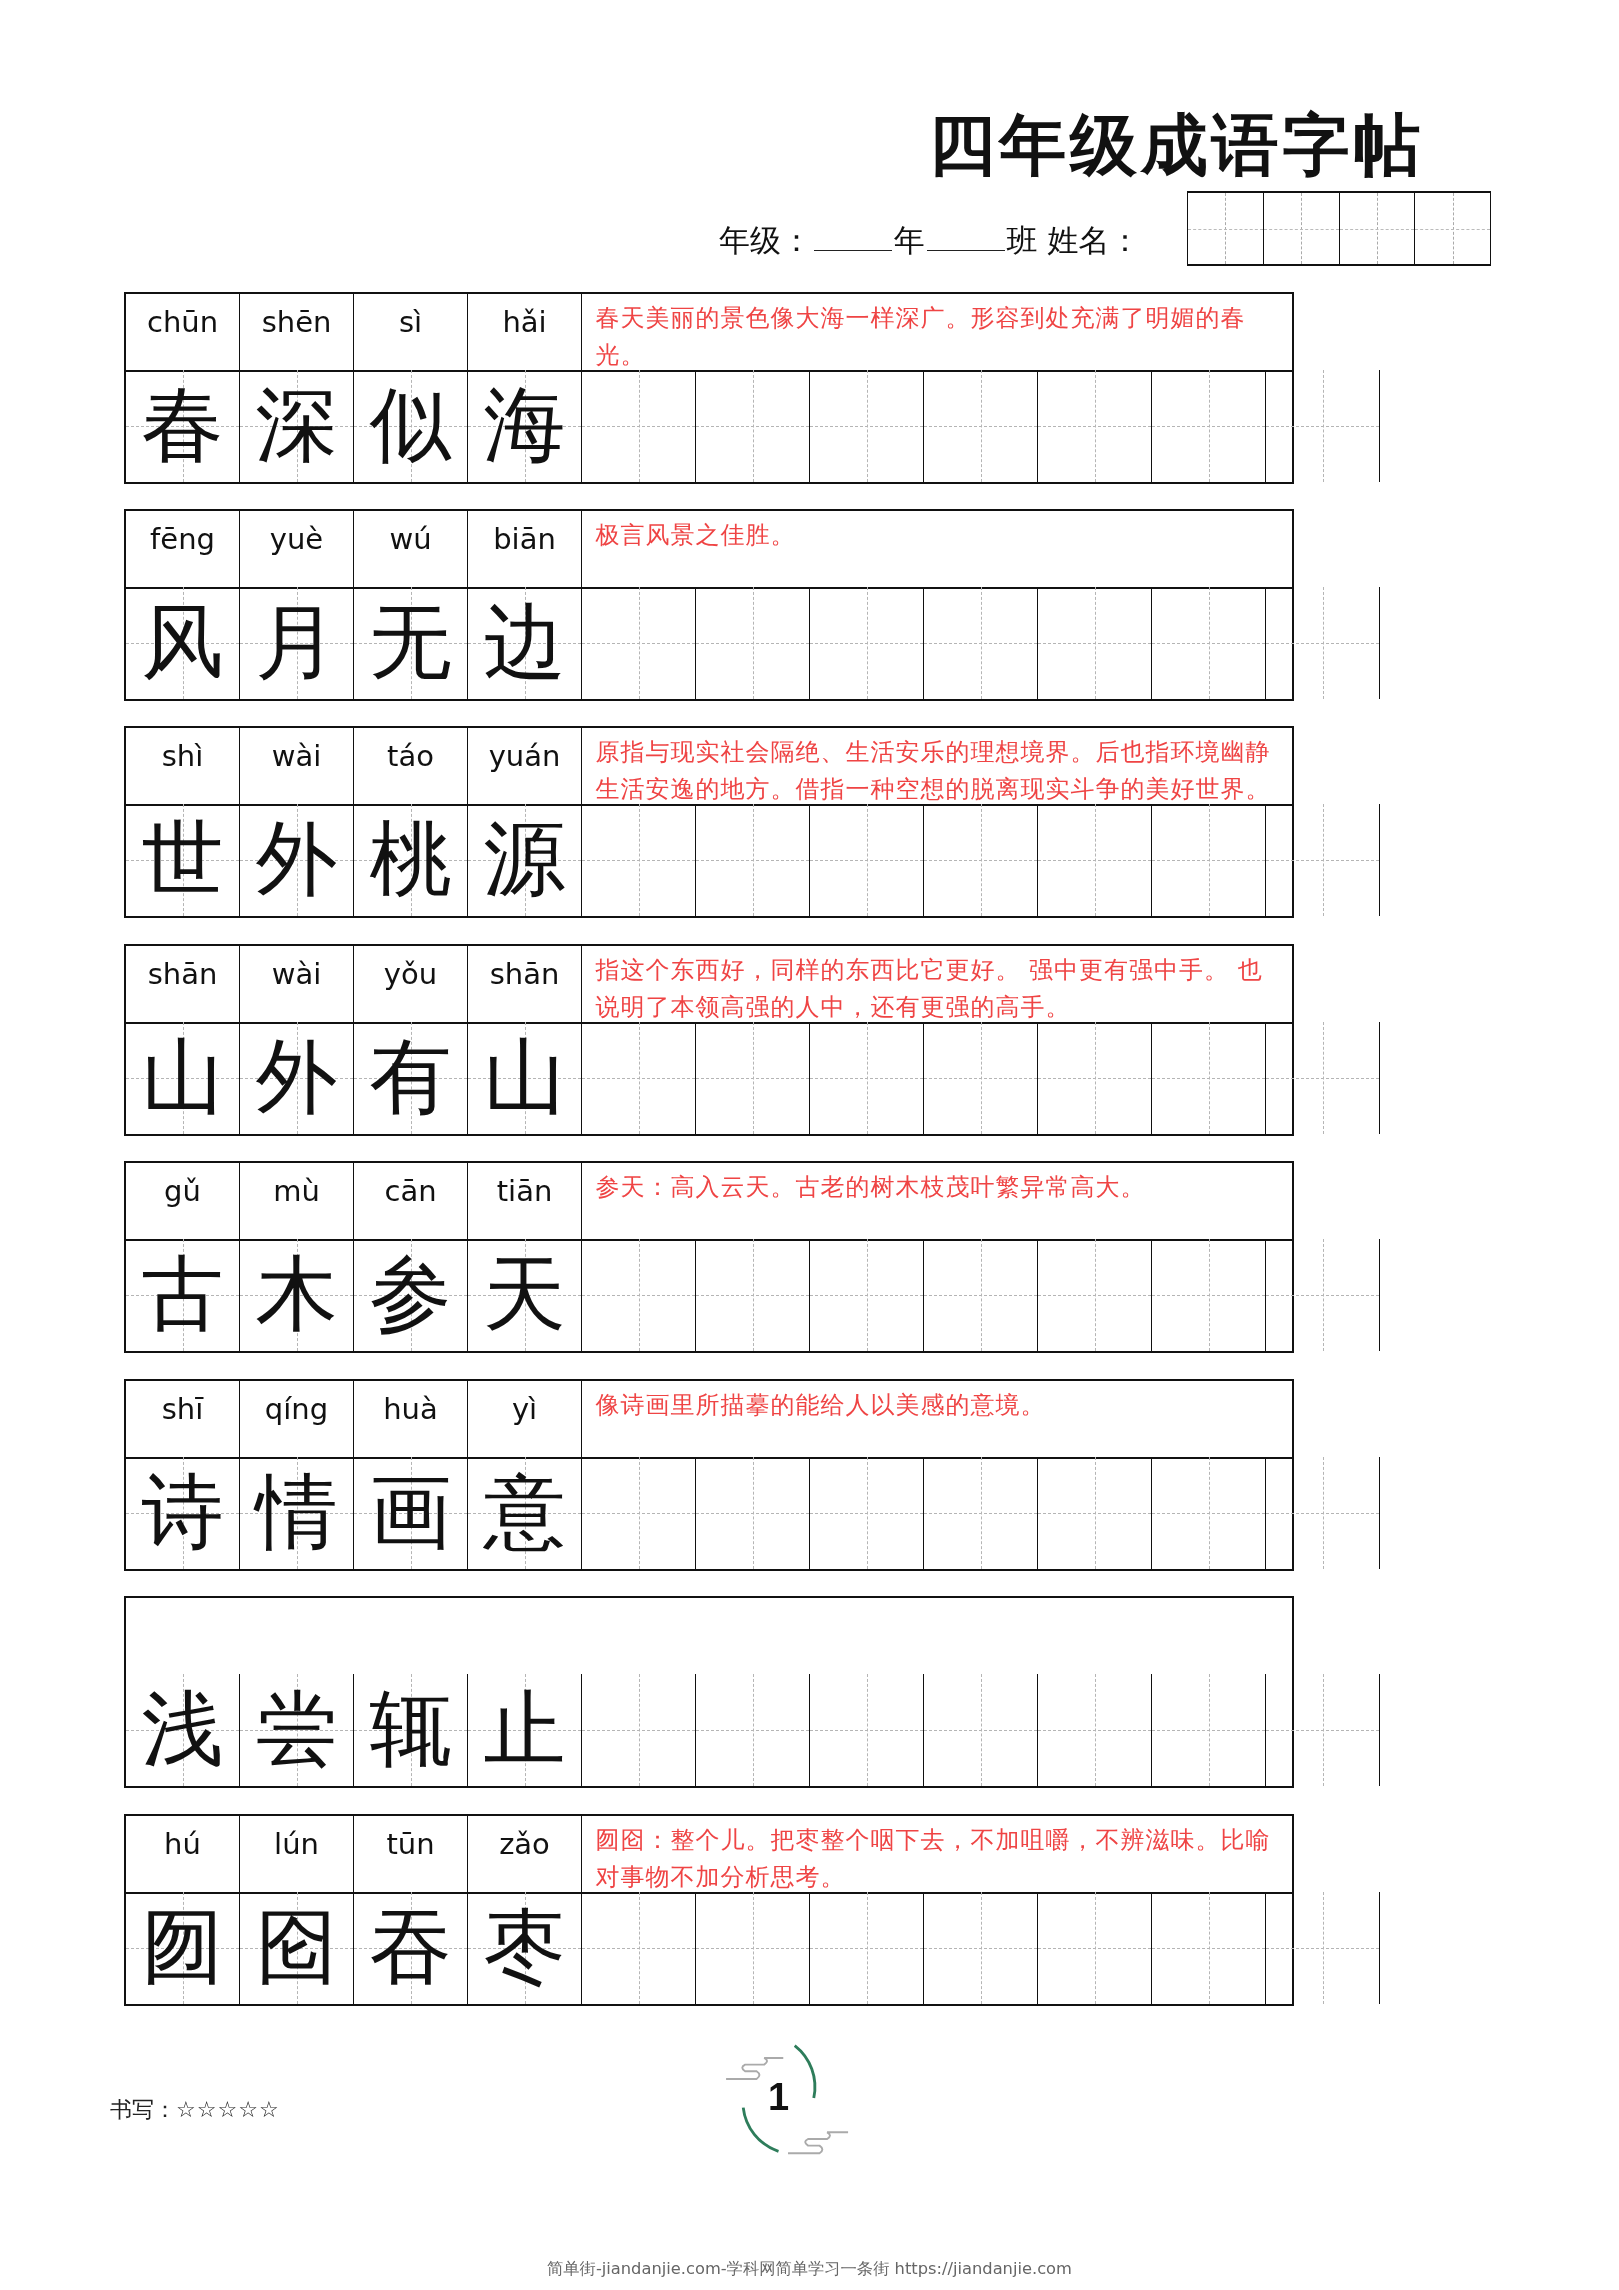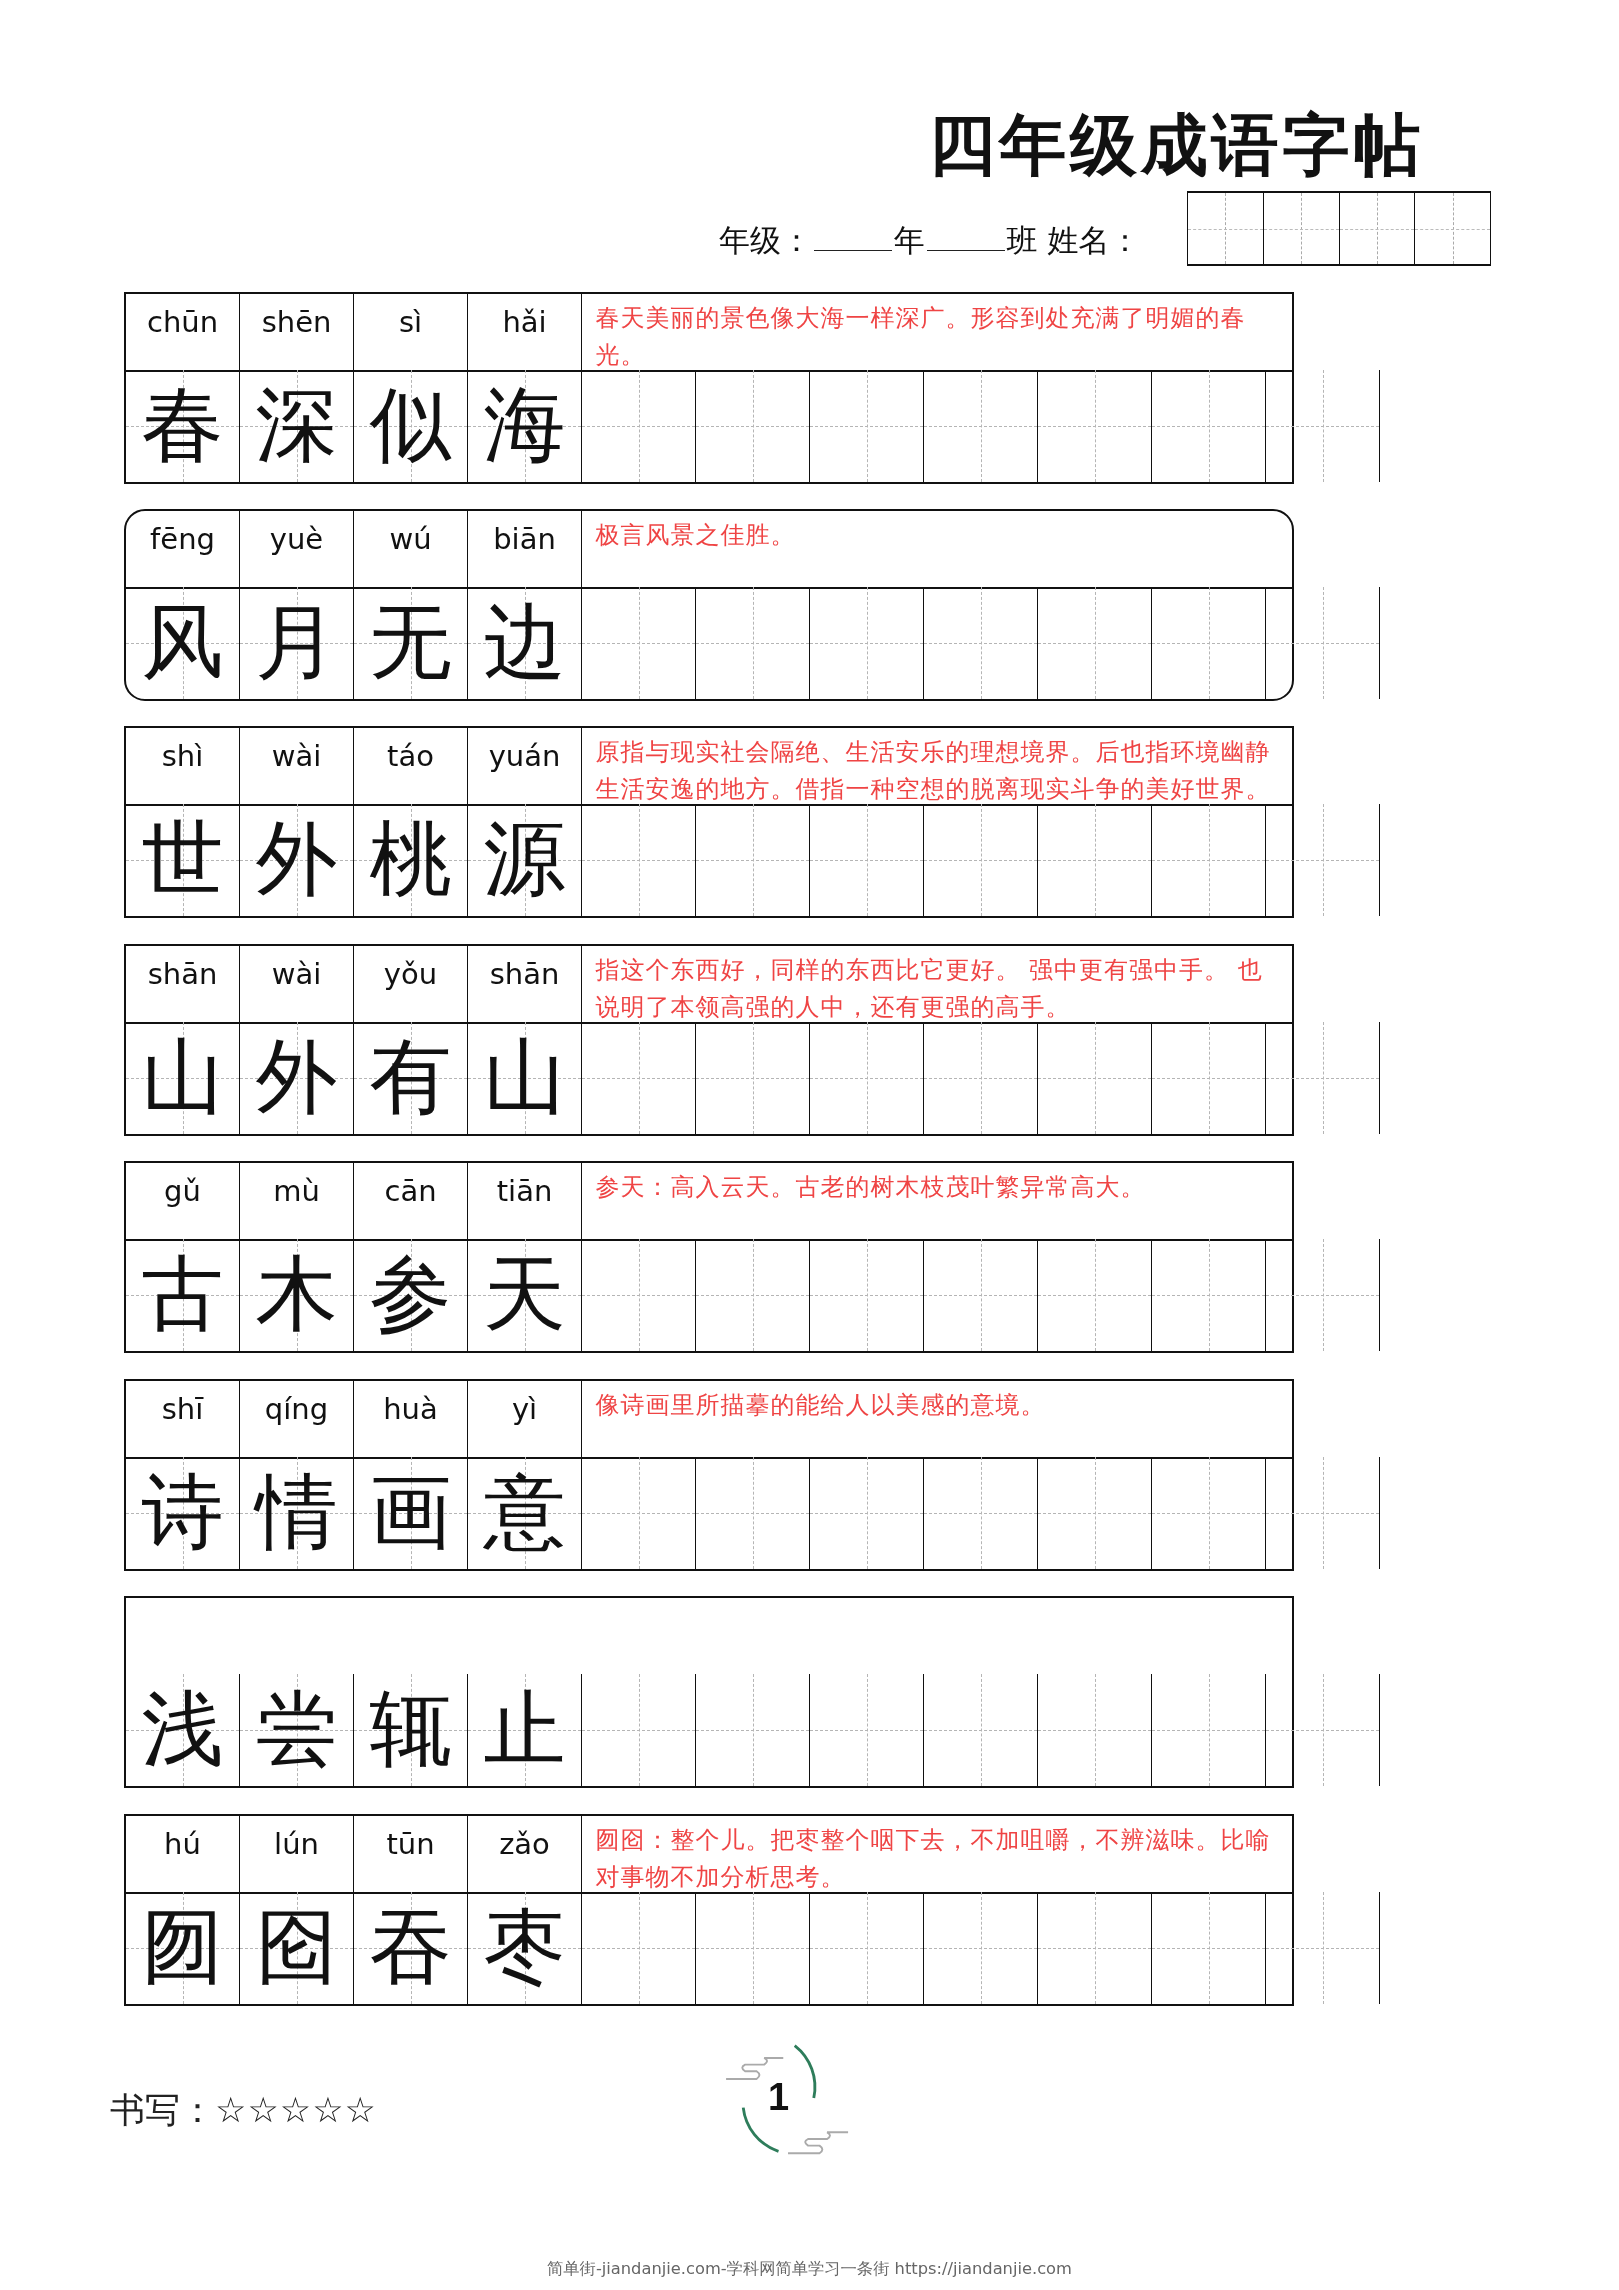--- a/index.html
+++ b/index.html
@@ -75,21 +75,21 @@
     content: ""; position: absolute; top: 50%; left: 0; right: 0;
     border-top: 1.9px dashed #b5b5b5;
   }
   .char-cell .glyph {
     position: absolute; left: 0; right: 0; top: 0; bottom: 0;
     text-align: center; line-height: 110px; font-size: 82px;
     font-family: "DejaVu Serif", serif; color: #111; z-index: 2;
   }
 
   .rating {
-    position: absolute; left: 110px; top: 2091px; font-size: 35px;
+    position: absolute; left: 110px; top: 2091px; font-size: 22px;
     line-height: 38px; font-family: "DejaVu Serif", serif; color: #222;
   }
   .rating .stars { letter-spacing: 1px; }
   .page-badge {
     position: absolute; left: 707px; top: 2031px; width: 143px; height: 134px;
   }
   .page-badge svg { position: absolute; left: 0; top: 0; }
   .page-num {
     position: absolute; left: 0; width: 143px; top: 38px; text-align: center;
     font-family: "Liberation Sans", sans-serif; font-weight: bold; font-size: 38px;
@@ -141,21 +141,21 @@
         <div class="char-cell"></div>
         <div class="char-cell"></div>
         <div class="char-cell"></div>
         <div class="char-cell"></div>
         <div class="char-cell"></div>
         <div class="char-cell"></div>
         <div class="char-cell"></div>
         <div class="char-cell"></div>
       </div>
     </div>
-    <div class="block" style="top: 509px; border-radius: 21px;">
+    <div class="block" style="top: 509px;">
       <div class="pinyin-row">
         <div class="pinyin-cell">fēng</div>
         <div class="pinyin-cell">yuè</div>
         <div class="pinyin-cell">wú</div>
         <div class="pinyin-cell">biān</div>
         <div class="definition">极言风景之佳胜。</div>
       </div>
       <div class="char-row">
         <div class="char-cell">
           <span class="glyph">风</span>

